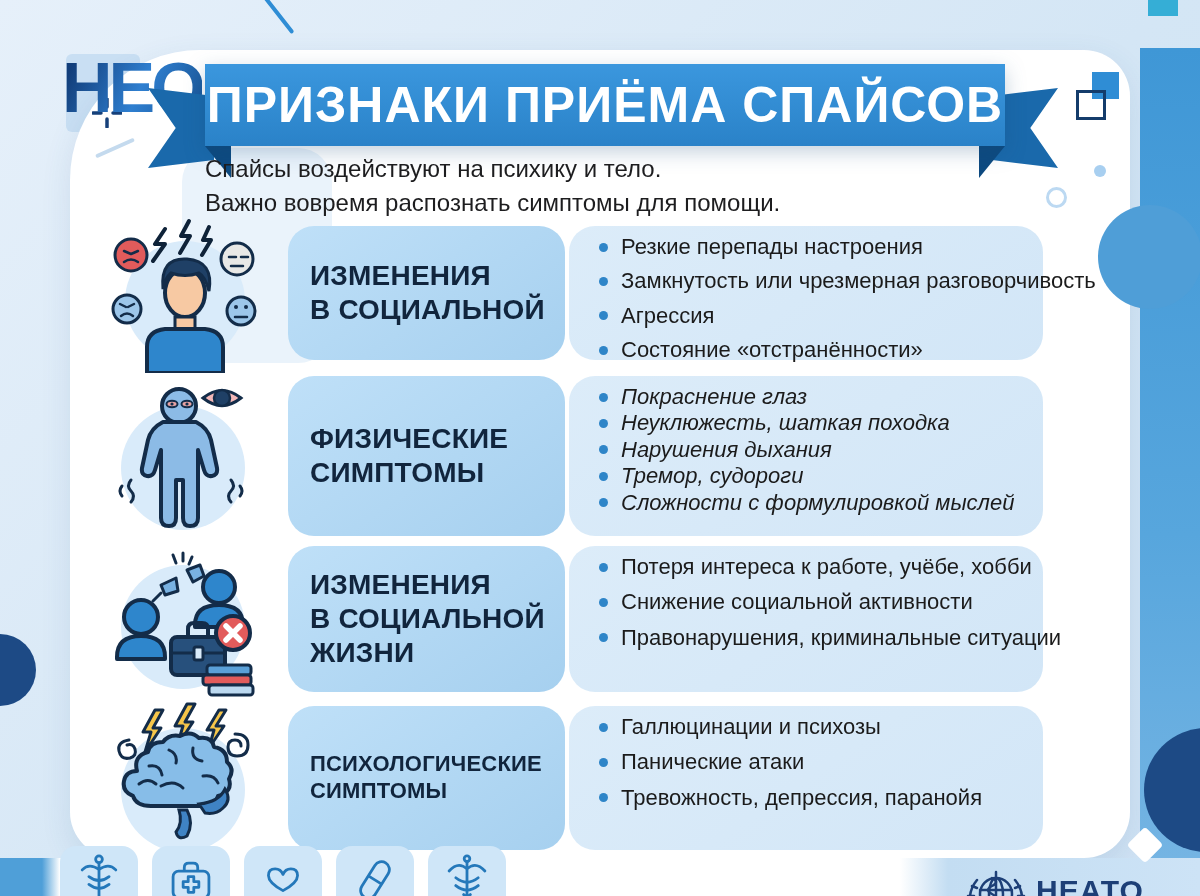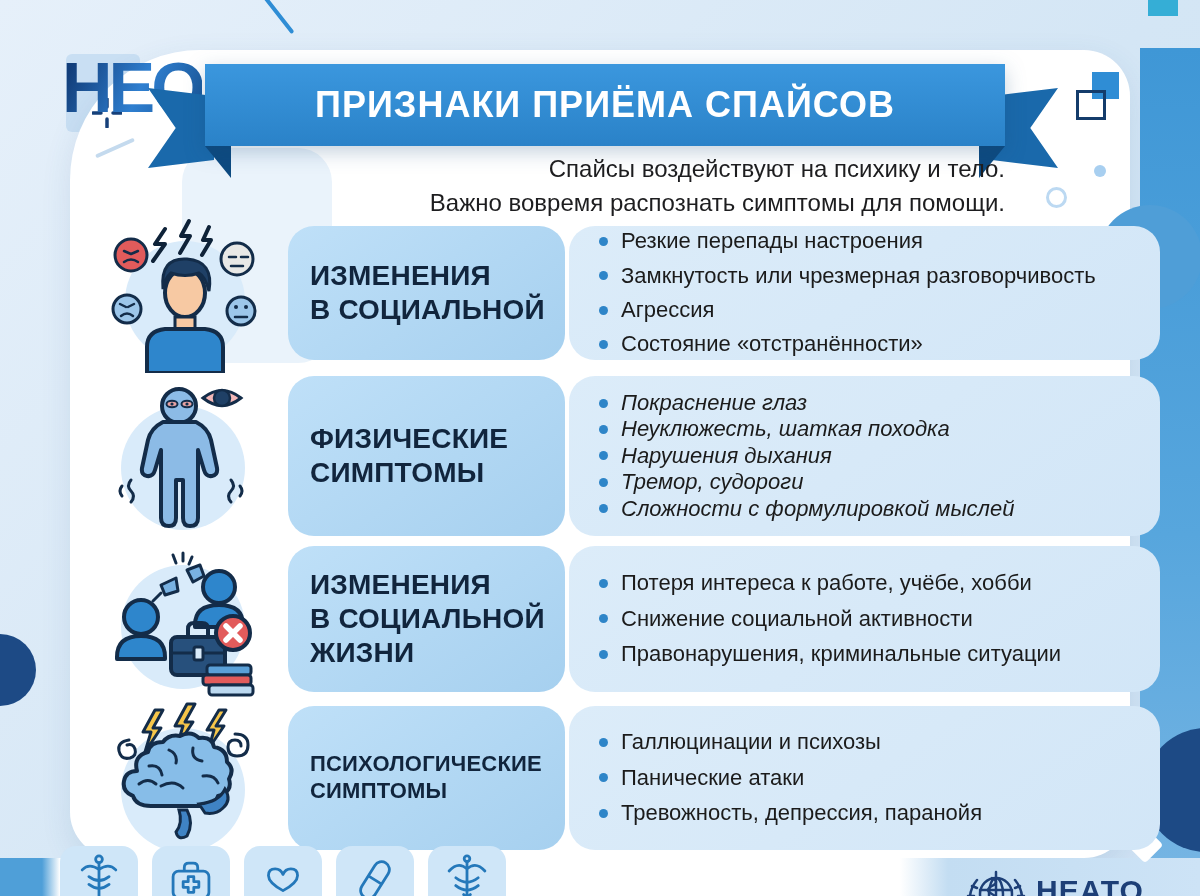--- a/index.html
+++ b/index.html
@@ -37,40 +37,40 @@
   .tail{position:absolute;top:88px;width:66px;height:80px;background:#1a69ab;}
   .tail-l{left:148px;clip-path:polygon(0% 0%,100% 10%,100% 90%,0% 100%,42% 50%);}
   .tail-r{left:992px;clip-path:polygon(0% 10%,100% 0%,58% 50%,100% 100%,0% 90%);}
   .fold{position:absolute;top:146px;width:26px;height:32px;background:#0d4a80;}
   .fold-l{left:205px;clip-path:polygon(0 0,100% 0,100% 100%);}
   .fold-r{left:979px;clip-path:polygon(0 0,100% 0,0 100%);}
   .banner{position:absolute;left:205px;top:64px;width:800px;height:82px;
     background:linear-gradient(180deg,#3b97de 0%,#2a82c8 100%);
     display:flex;align-items:center;justify-content:center;
     filter:drop-shadow(0 6px 10px rgba(20,70,120,.25));}
-  .banner span{color:#ffffff;font-size:36px;font-weight:800;letter-spacing:1px;white-space:nowrap;}
-  
-  .subtitle{position:absolute;left:205px;top:152px;width:800px;text-align:right;
+  .banner span{color:#ffffff;font-size:50px;font-weight:800;letter-spacing:1px;white-space:nowrap;}
+  
+  .subtitle{position:absolute;left:205px;top:152px;width:800px;text-align:left;
     font-size:24px;font-weight:500;color:#1d1d1f;line-height:1.42;}
   
   .row{position:absolute;left:85px;width:1022px;}
   .r1{top:226px;height:134px;}
   .r2{top:376px;height:160px;}
   .r3{top:546px;height:146px;}
   .r4{top:706px;height:144px;}
   .icon-cell{position:absolute;left:0;top:50%;transform:translateY(-50%);width:196px;height:160px;
     display:flex;align-items:center;justify-content:center;}
   .head-box{position:absolute;left:203px;top:0;width:277px;height:100%;border-radius:26px;
     background:linear-gradient(145deg,#bfe0f8 0%,#a6d0ef 100%);
     display:flex;flex-direction:column;justify-content:center;padding-left:22px;box-sizing:border-box;}
   .head-line{font-size:28px;font-weight:800;color:#11253d;line-height:1.22;letter-spacing:.2px;}
   .r4 .head-line{font-size:22px;}
-  .list-box{position:absolute;left:484px;top:0;width:591px;height:100%;border-radius:26px;
+  .list-box{position:absolute;left:484px;top:0;width:474px;height:100%;border-radius:26px;
     background:linear-gradient(145deg,#dcecf9 0%,#d2e6f7 100%);
-    display:flex;flex-direction:column;justify-content:center;padding:8px 14px 8px 30px;box-sizing:border-box;}
+    display:flex;flex-direction:column;justify-content:flex-start;padding:8px 14px 8px 30px;box-sizing:border-box;}
   .list-box ul{list-style:none;margin:0;padding:0;display:flex;flex-direction:column;gap:8px;}
   .r2 .list-box ul{gap:0;font-style:italic;}
   .r3 .list-box ul,.r4 .list-box ul{gap:9px;}
   .list-box li{display:flex;align-items:center;gap:13px;font-size:22px;color:#1b1b1b;line-height:1.2;white-space:nowrap;}
   .bdot{flex:0 0 auto;width:9px;height:9px;border-radius:50%;background:#2e85c8;}
   
   .tiles{position:absolute;left:60px;top:846px;display:flex;gap:14px;}
   .tile{width:78px;height:60px;background:#cfe6f8;border-radius:16px 16px 0 0;
     display:flex;align-items:flex-start;justify-content:center;padding-top:6px;box-sizing:border-box;}
   .org{position:absolute;left:964px;top:864px;display:flex;align-items:flex-start;gap:8px;}

